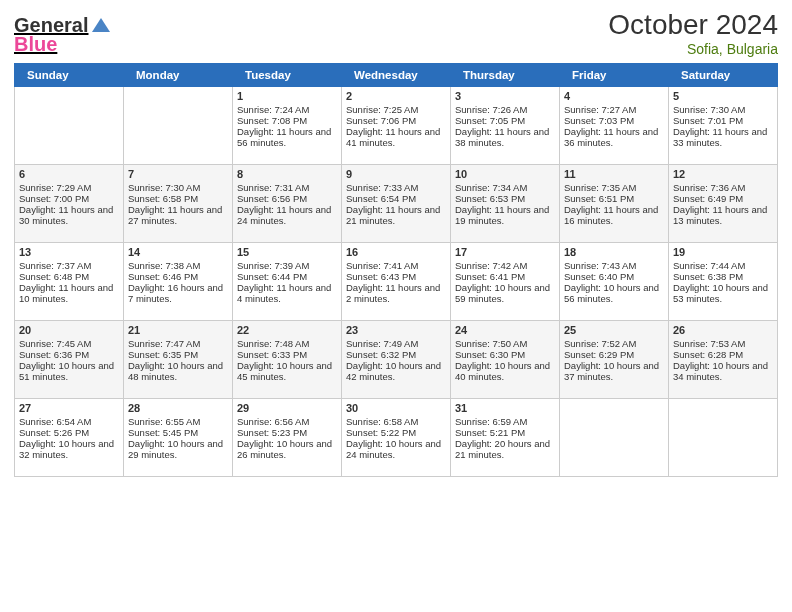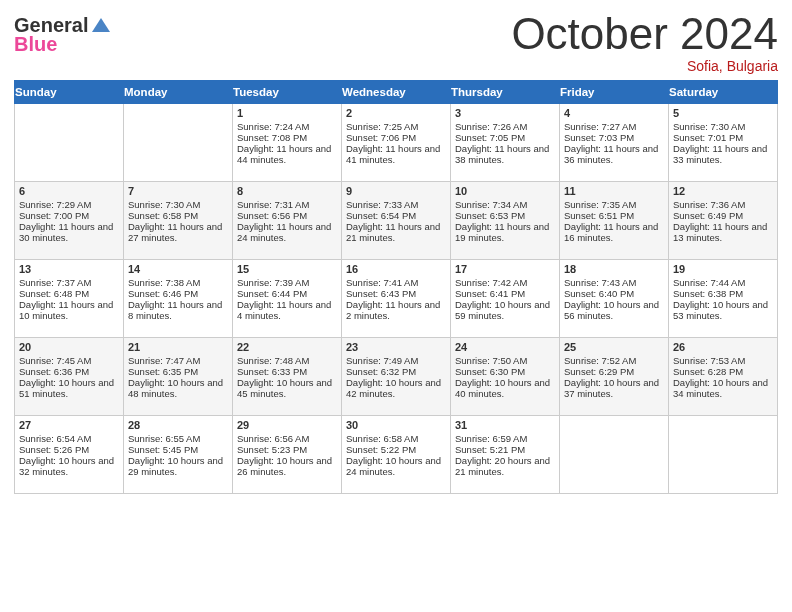--- a/index.html
+++ b/index.html
@@ -19,45 +19,46 @@
     .header {
       display: flex;
       justify-content: space-between;
       align-items: flex-start;
       margin-bottom: 6px;
     }
     .logo {
       display: flex;
       align-items: flex-start;
       margin-top: 4px;
+      text-decoration: underline;
     }
     .title-block {
       text-align: right;
     }
     .month-title {
-      font-size: 44px;
+      font-size: 28px;
       font-weight: normal;
       color: #333;
       line-height: 1.1;
     }
     .location {
       font-size: 14px;
-      color: #b91c1c;
+      color: #4d7c0f;
     }
     .calendar {
       width: 100%;
       border-collapse: collapse;
       table-layout: fixed;
     }
     .calendar th {
       background: #2a6ebb;
       color: #fff;
       font-size: 11.5px;
       font-weight: bold;
-      padding: 5px 0;
+      padding: 5px 12px;
       text-align: left;
       border: 1px solid #2a6ebb;
     }
     .calendar td {
       border: 1px solid #ccc;
       vertical-align: top;
       padding: 3px 4px;
       font-size: 9.5px;
       color: #333;
       height: 78px;
@@ -112,21 +113,21 @@
         </tr>
     </thead>
     <tbody id="calendar-body">
     <tr>
           <td class="empty"></td>
           <td class="empty"></td>
           <td>
             <span class="day-num">1</span>
             <div>Sunrise: 7:24 AM</div>
             <div>Sunset: 7:08 PM</div>
-            <div>Daylight: 11 hours and 44 minutes.</div>
+            <div>Daylight: 11 hours and 56 minutes.</div>
           </td>
           <td>
             <span class="day-num">2</span>
             <div>Sunrise: 7:25 AM</div>
             <div>Sunset: 7:06 PM</div>
             <div>Daylight: 11 hours and 41 minutes.</div>
           </td>
           <td>
             <span class="day-num">3</span>
             <div>Sunrise: 7:26 AM</div>
@@ -194,21 +195,21 @@
           <td>
             <span class="day-num">13</span>
             <div>Sunrise: 7:37 AM</div>
             <div>Sunset: 6:48 PM</div>
             <div>Daylight: 11 hours and 10 minutes.</div>
           </td>
           <td>
             <span class="day-num">14</span>
             <div>Sunrise: 7:38 AM</div>
             <div>Sunset: 6:46 PM</div>
-            <div>Daylight: 11 hours and 8 minutes.</div>
+            <div>Daylight: 16 hours and 7 minutes.</div>
           </td>
           <td>
             <span class="day-num">15</span>
             <div>Sunrise: 7:39 AM</div>
             <div>Sunset: 6:44 PM</div>
             <div>Daylight: 11 hours and 4 minutes.</div>
           </td>
           <td>
             <span class="day-num">16</span>
             <div>Sunrise: 7:41 AM</div>

